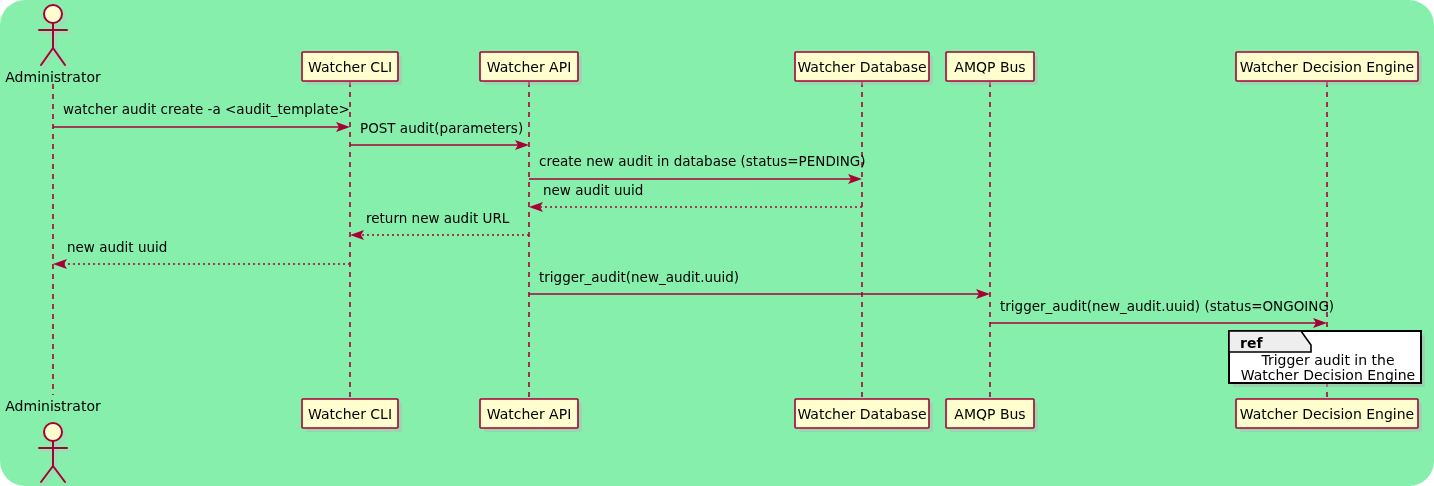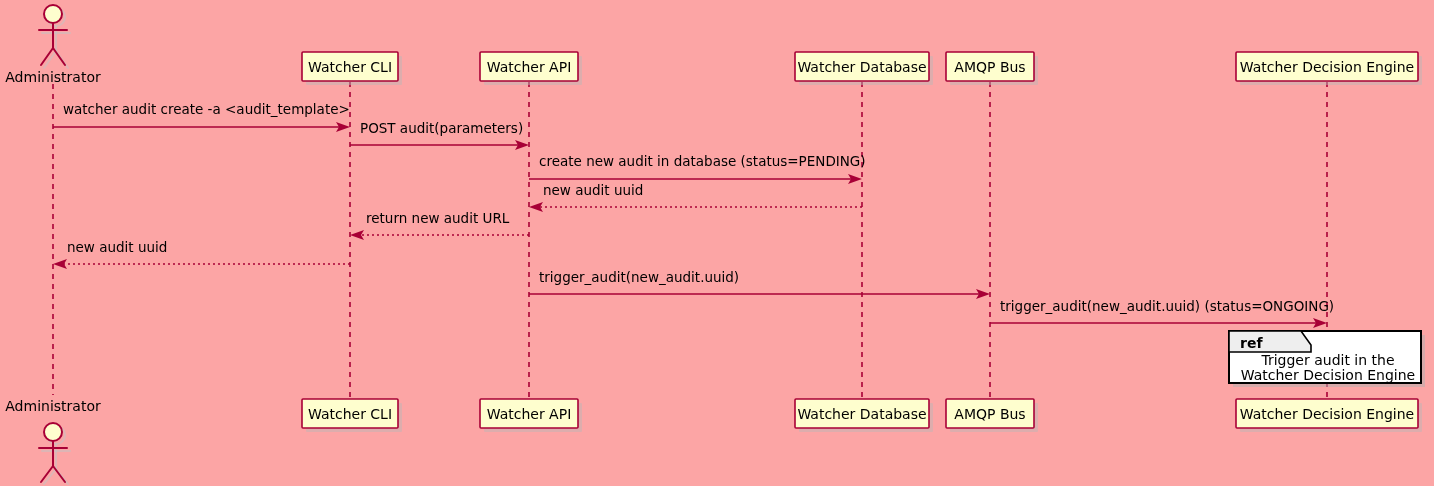--- a/index.html
+++ b/index.html
@@ -7,22 +7,23 @@
     padding: 0;
     background: #ffffff;
   }
   body {
     font-family: "DejaVu Sans", sans-serif;
   }
   #diagram-root {
     position: relative;
     width: 1434px;
     height: 486px;
-    background: #fca5a5;
+    background: #86efac;
     overflow: hidden;
+    border-radius: 25px;
   }
   svg#seq-svg {
     position: absolute;
     left: 0;
     top: 0;
     width: 1434px;
     height: 486px;
     display: block;
   }
   .lifeline {

